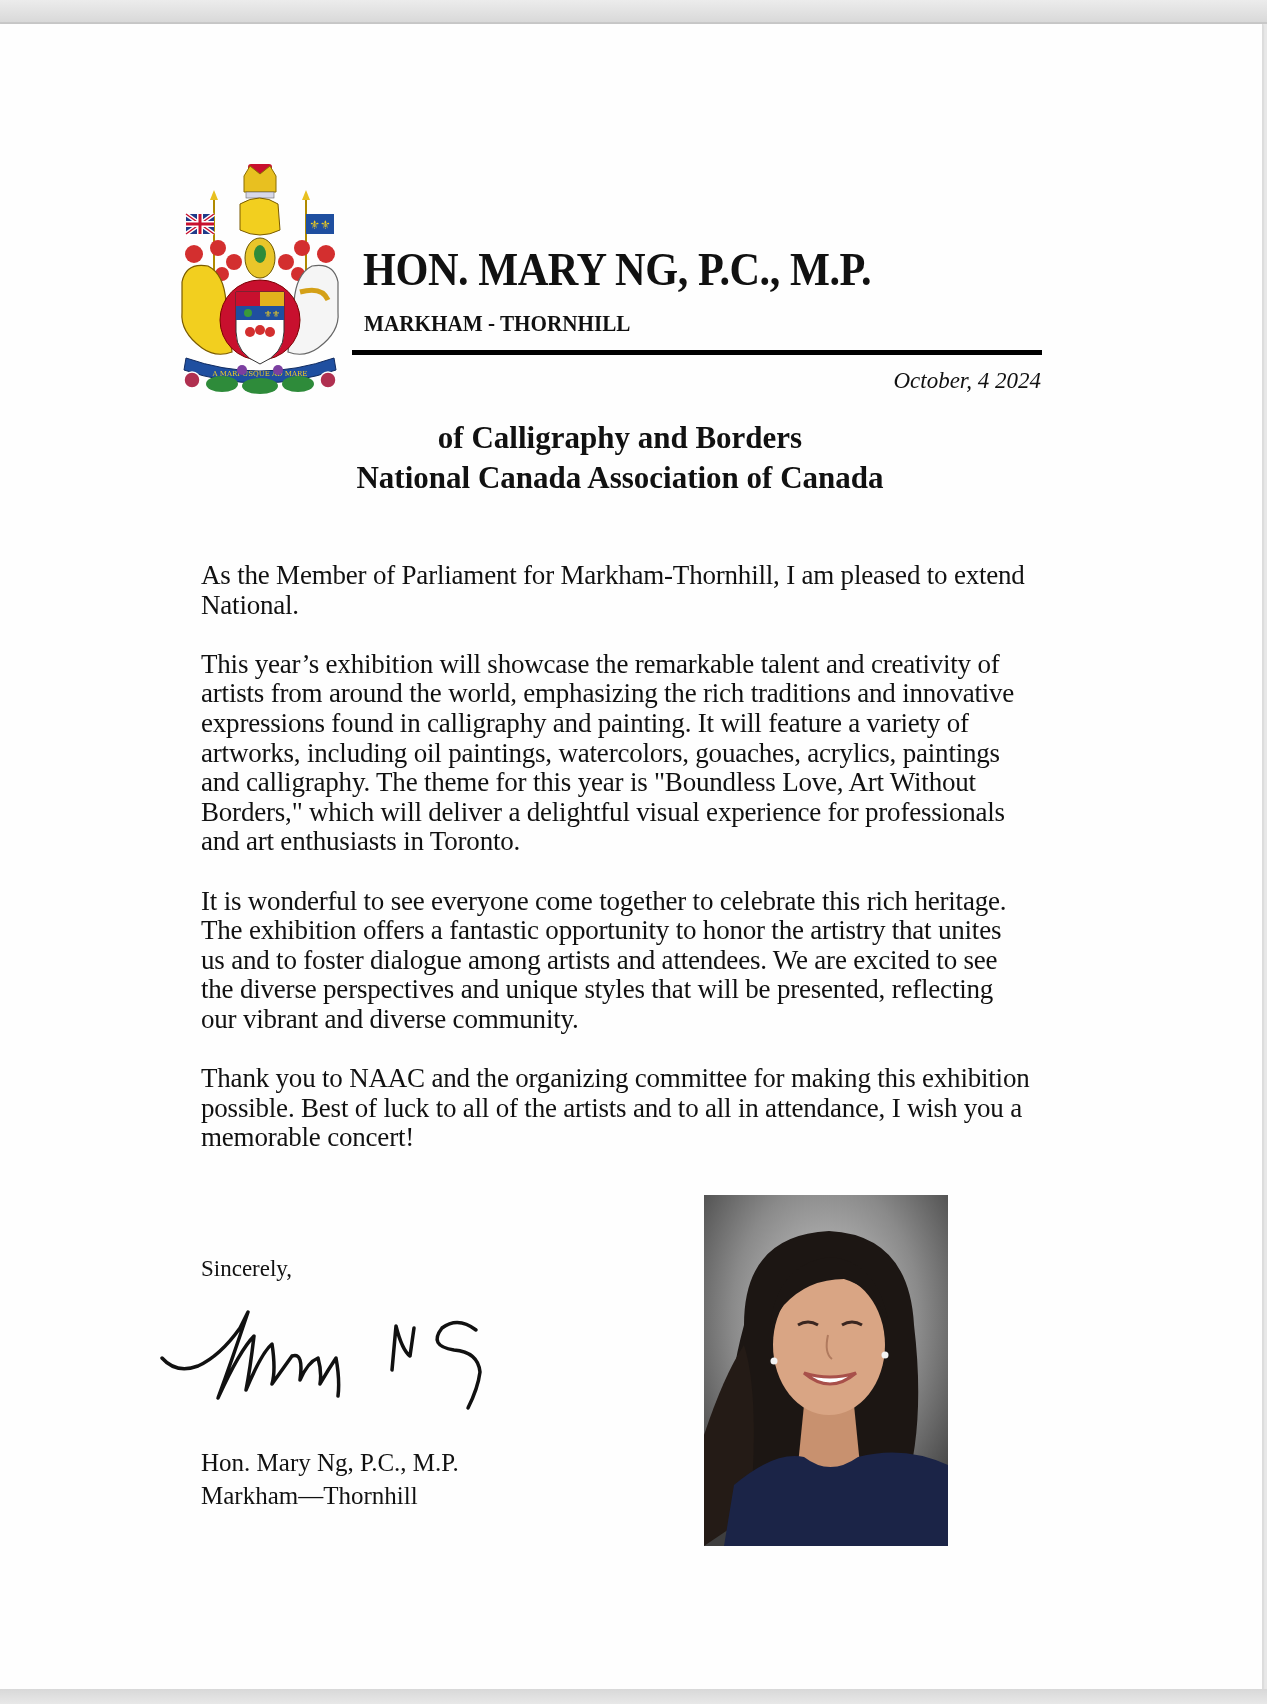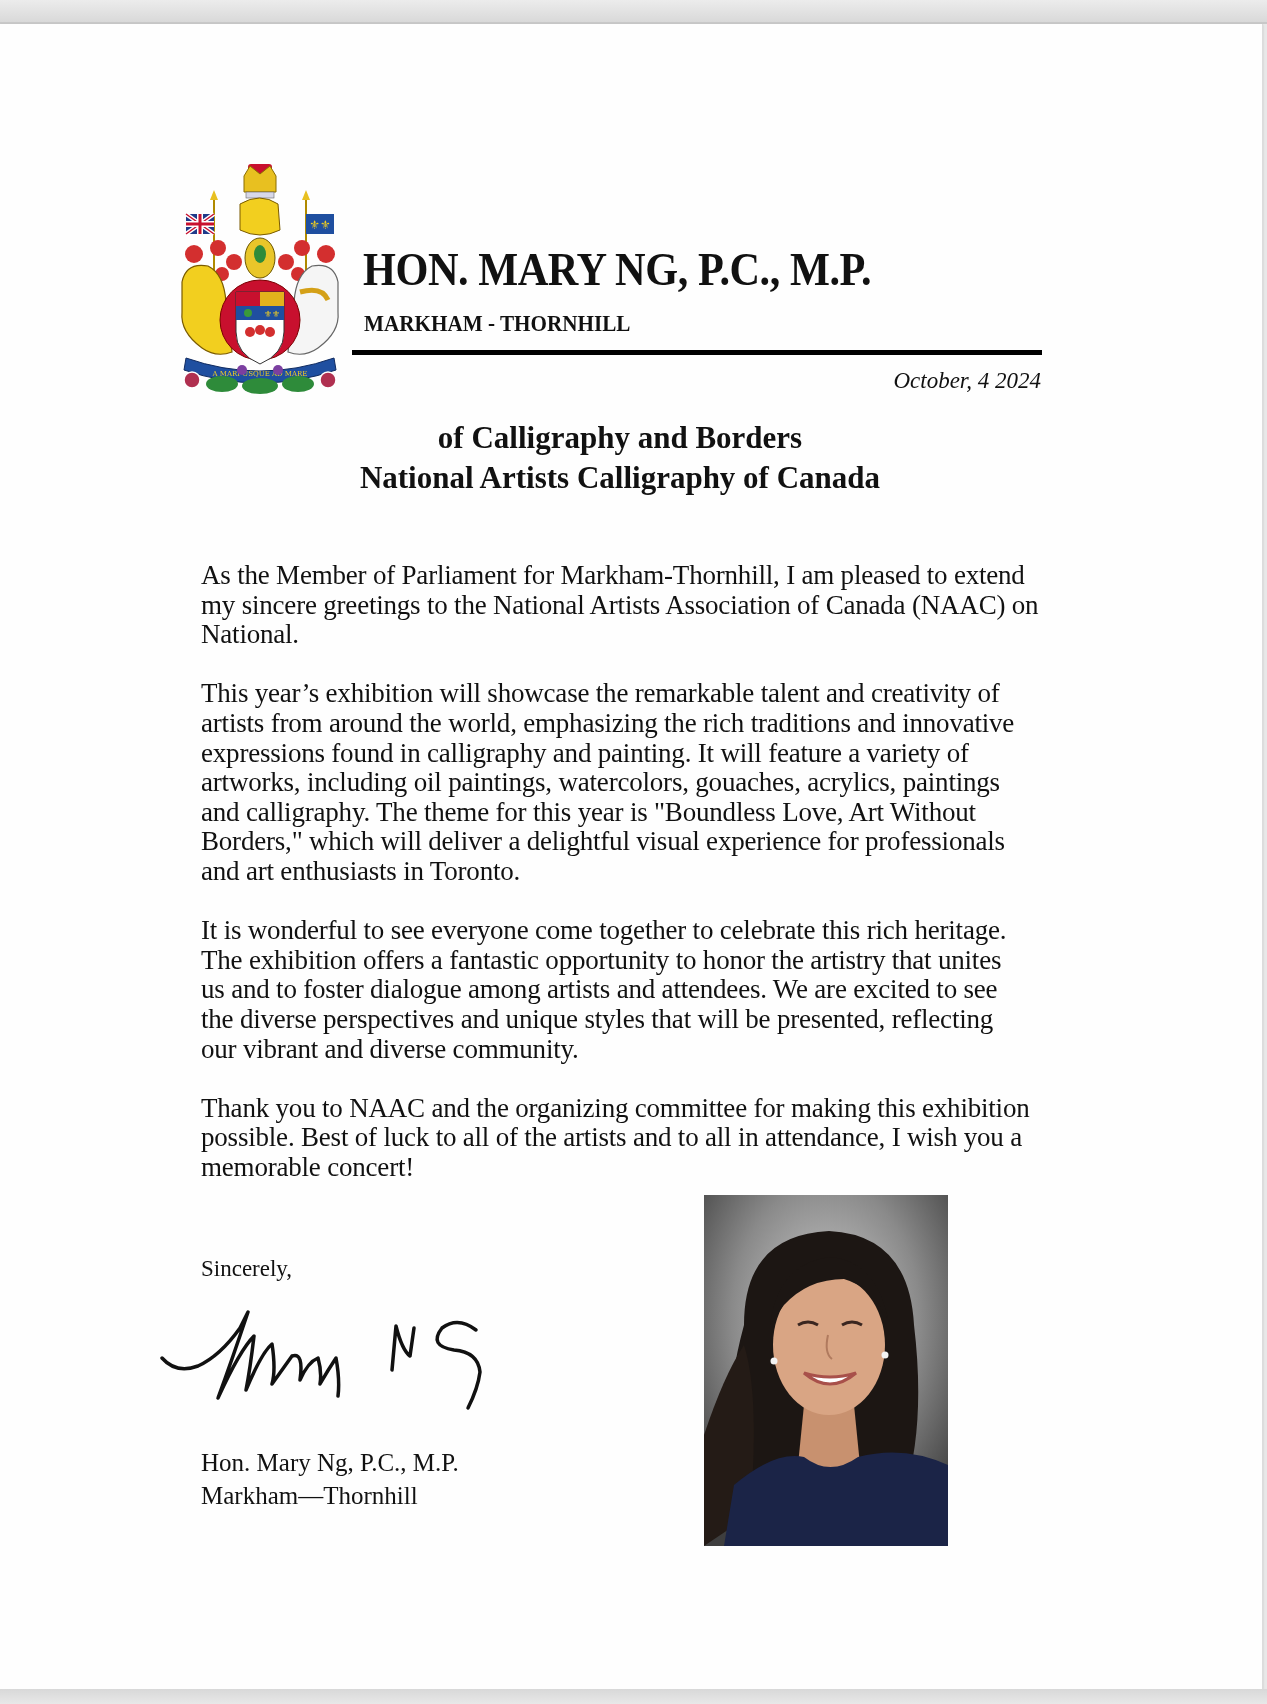--- a/index.html
+++ b/index.html
@@ -142,27 +142,26 @@
 </svg>
 
 <div class="name">HON. MARY NG, P.C., M.P.</div>
 <div class="riding">MARKHAM - THORNHILL</div>
 <div class="rule"></div>
 
 <div class="date">October, 4 2024</div>
 
 <div class="title">
   <div>of Calligraphy and Borders</div>
-  <div>National Artists Calligraphy of Canada</div>
+  <div>National Canada Association of Canada</div>
 </div>
 
 <div class="body">
   <p>
     <span>As the Member of Parliament for Markham-Thornhill, I am pleased to extend</span>
-    <span>my sincere greetings to the National Artists Association of Canada (NAAC) on</span>
     <span>National.</span>
   </p>
   <p>
     <span>This year’s exhibition will showcase the remarkable talent and creativity of</span>
     <span>artists from around the world, emphasizing the rich traditions and innovative</span>
     <span>expressions found in calligraphy and painting. It will feature a variety of</span>
     <span>artworks, including oil paintings, watercolors, gouaches, acrylics, paintings</span>
     <span>and calligraphy. The theme for this year is "Boundless Love, Art Without</span>
     <span>Borders," which will deliver a delightful visual experience for professionals</span>
     <span>and art enthusiasts in Toronto.</span>

